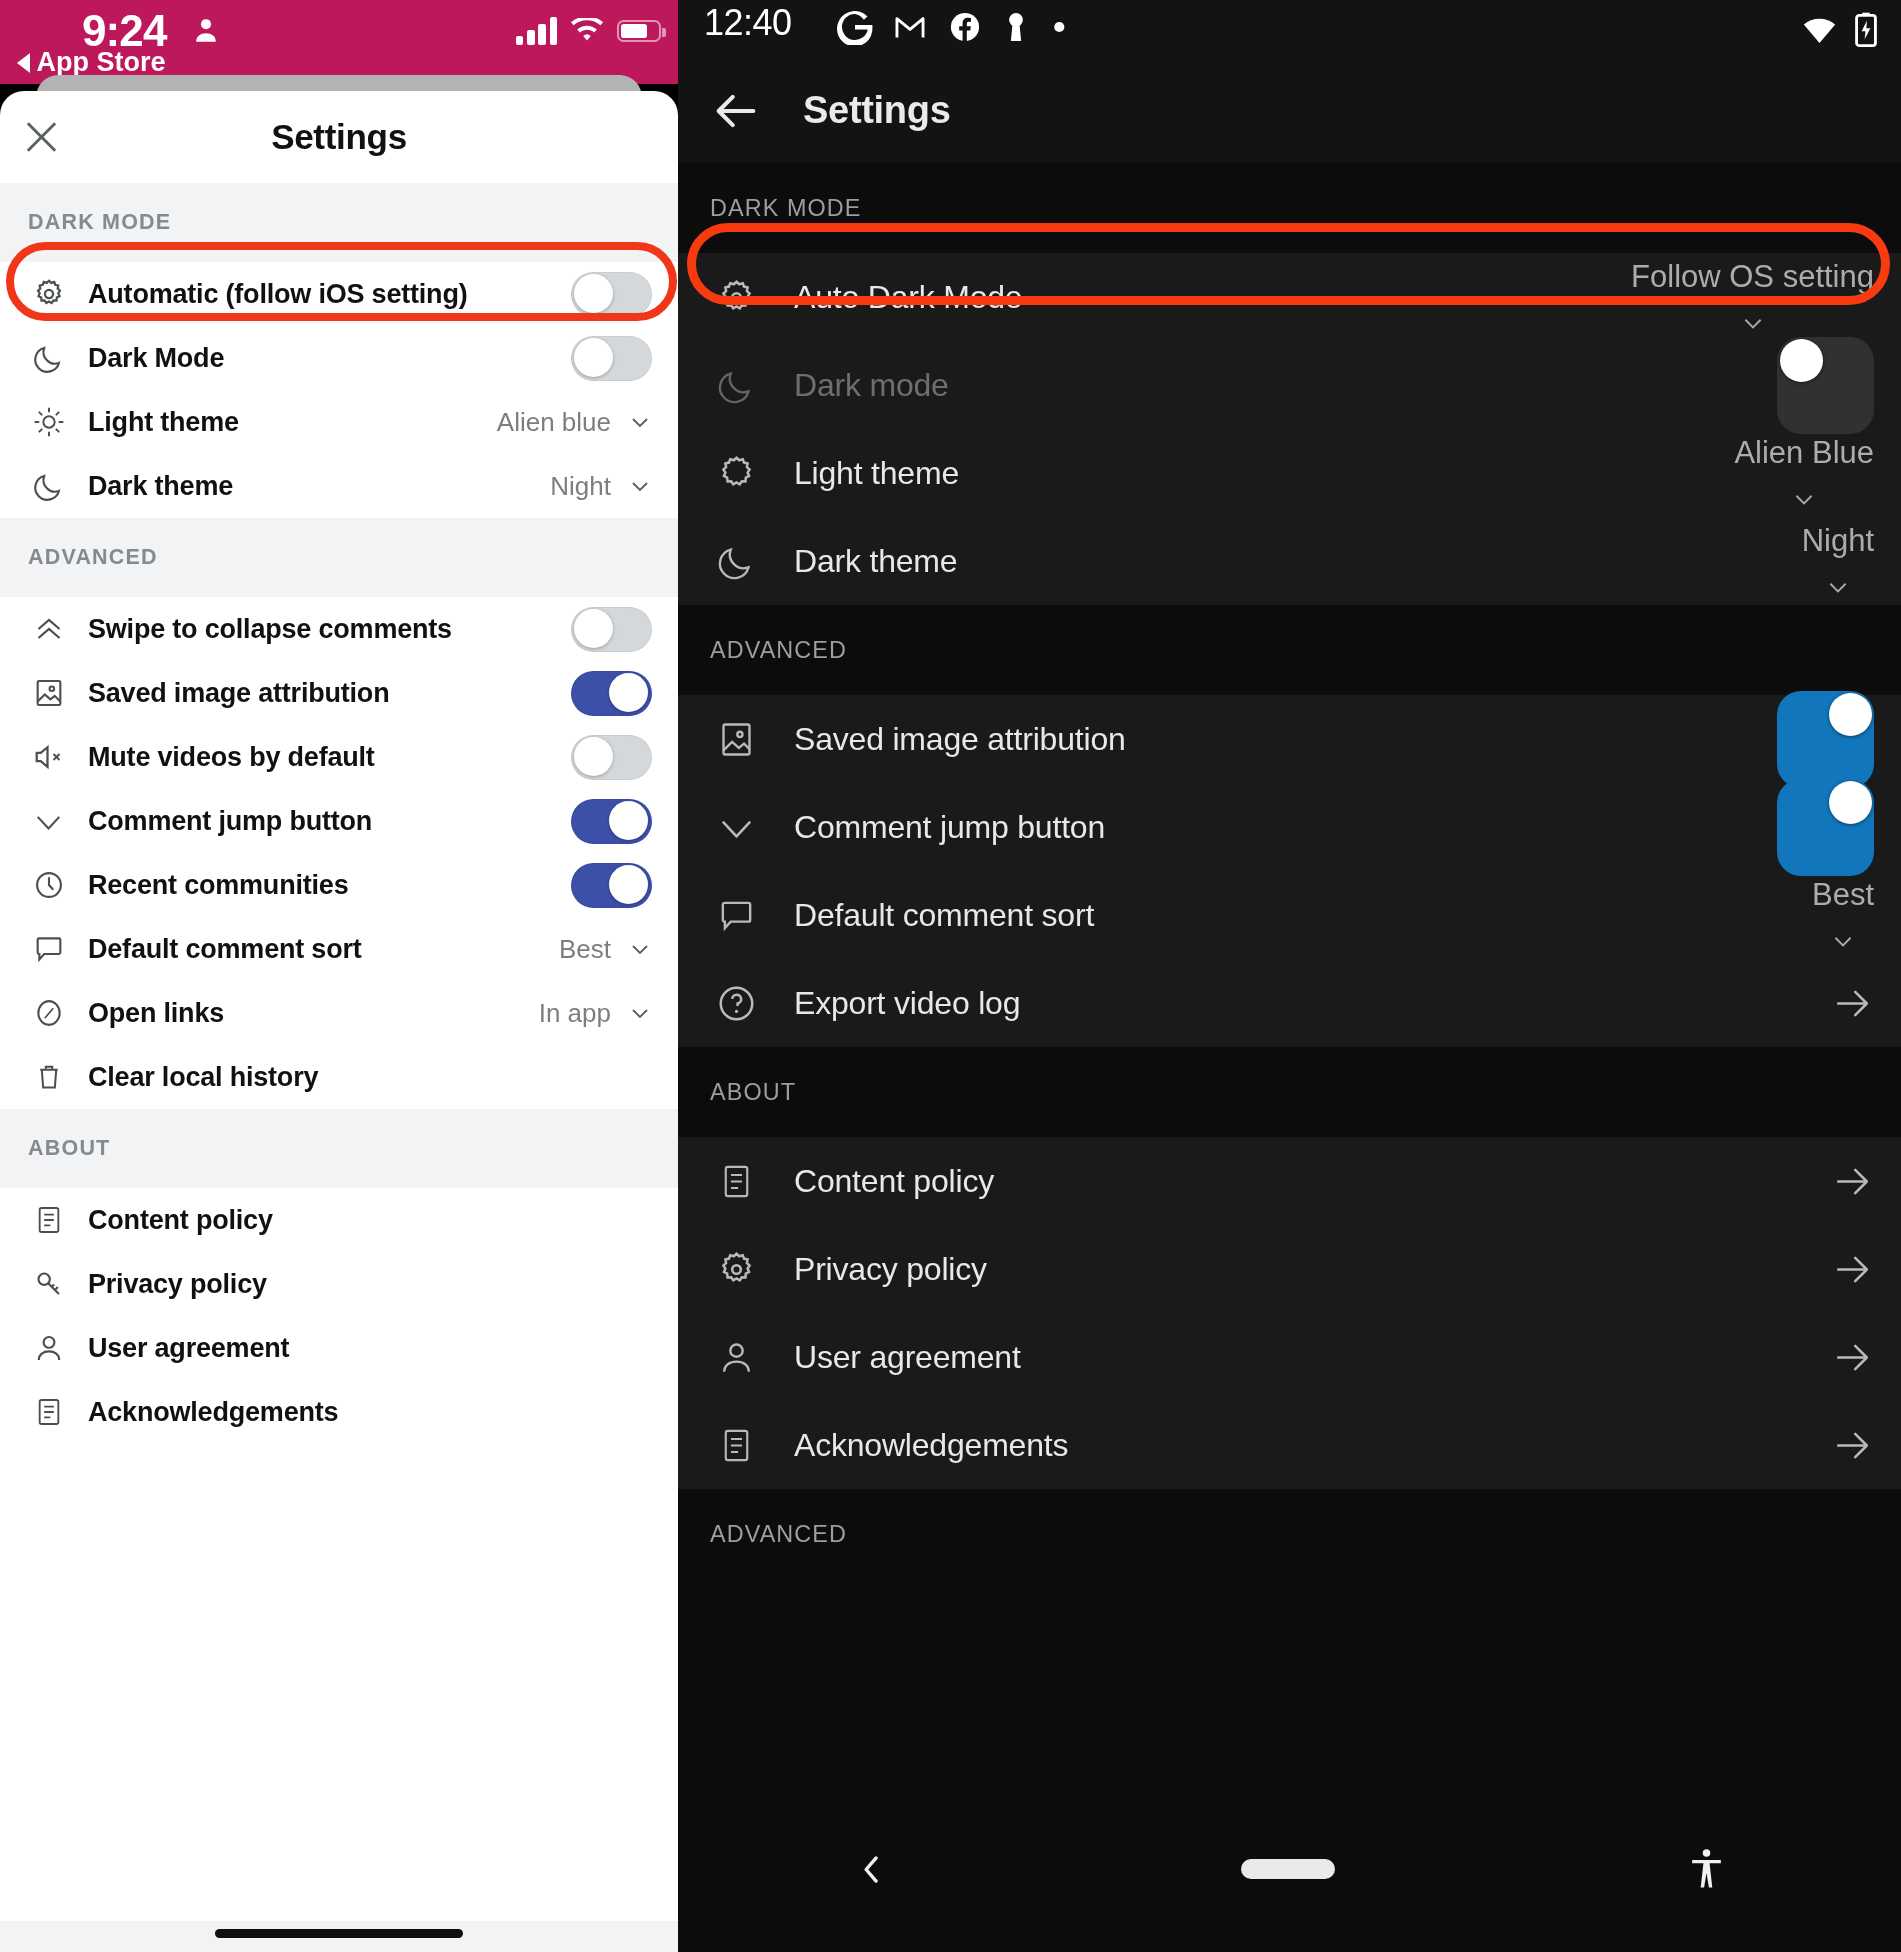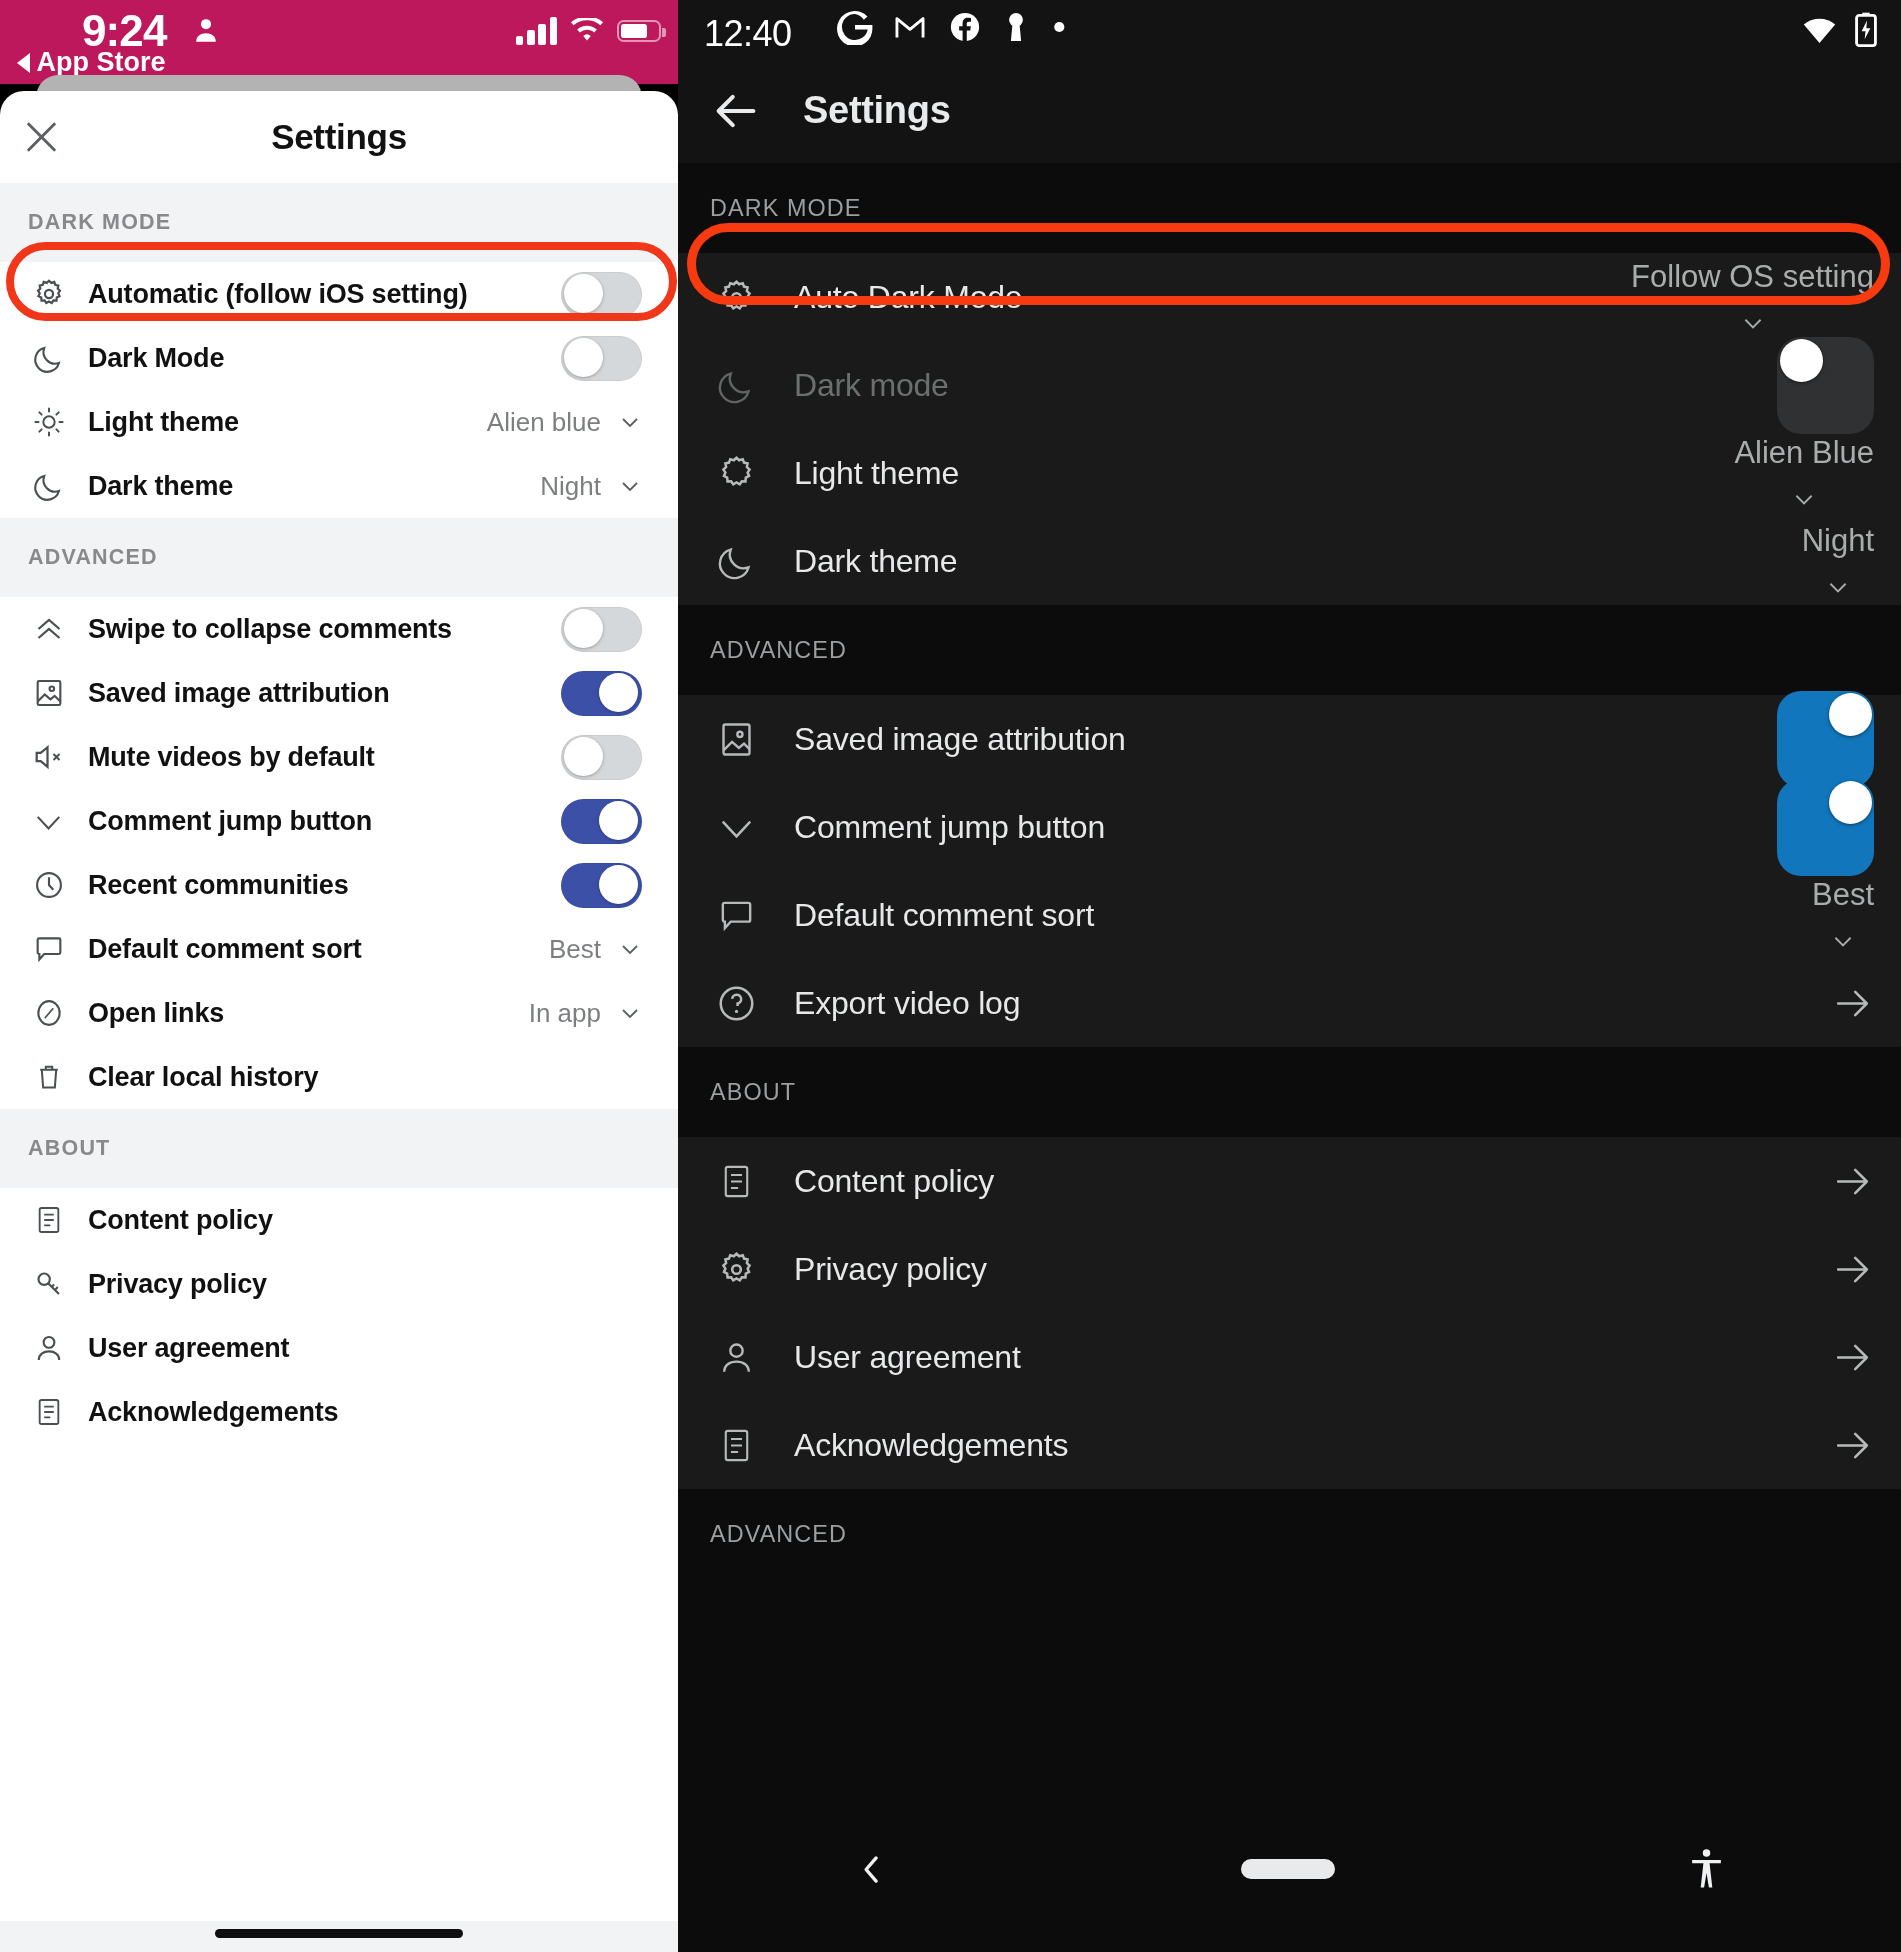--- a/index.html
+++ b/index.html
@@ -70,21 +70,21 @@
     width:41px; height:41px;
   }
   .ios-section {
     background:#f2f3f5; height:79px; display:flex; align-items:center;
     padding-left:28px;
   }
   .ios-section span{
     font-size:21.5px; font-weight:bold; color:#878a8c; letter-spacing:1.2px;
   }
   .ios-row {
-    height:64px; display:flex; align-items:center; padding:0 36px 0 24px; background:#fff;
+    height:64px; display:flex; align-items:center; padding:0 26px 0 24px; background:#fff;
     position:relative;
   }
   .ios-ico {
     width:49px; height:41px; flex:0 0 49px; display:flex; align-items:center; justify-content:center;
     color:#4a4f52;
   }
   .ios-label {
     font-size:27px; font-weight:bold; color:#111; margin-left:15px; letter-spacing:-0.2px;
     white-space:nowrap;
   }
@@ -121,21 +121,21 @@
 
   
   .and-panel {
     position:relative; width:1224px; height:1953px; background:#0c0c0c; overflow:hidden;
     flex:0 0 1224px;
   }
   .and-status {
     height:58px; position:relative; color:#fff; background:#131313;
   }
   .and-time {
-    position:absolute; left:26px; top:13px; font-size:36px; font-weight:500; letter-spacing:-0.5px;
+    position:absolute; left:26px; top:2px; font-size:36px; font-weight:500; letter-spacing:-0.5px;
   }
   .and-status-icons{
     position:absolute; left:159px; top:9.4px; display:flex; align-items:center; gap:19px;
   }
   .and-status-right{
     position:absolute; right:24px; top:11.2px; display:flex; align-items:center; gap:15px;
   }
   .and-header {
     height:105px; display:flex; align-items:center; padding-left:32px; gap:41px;
     background:#131313;

